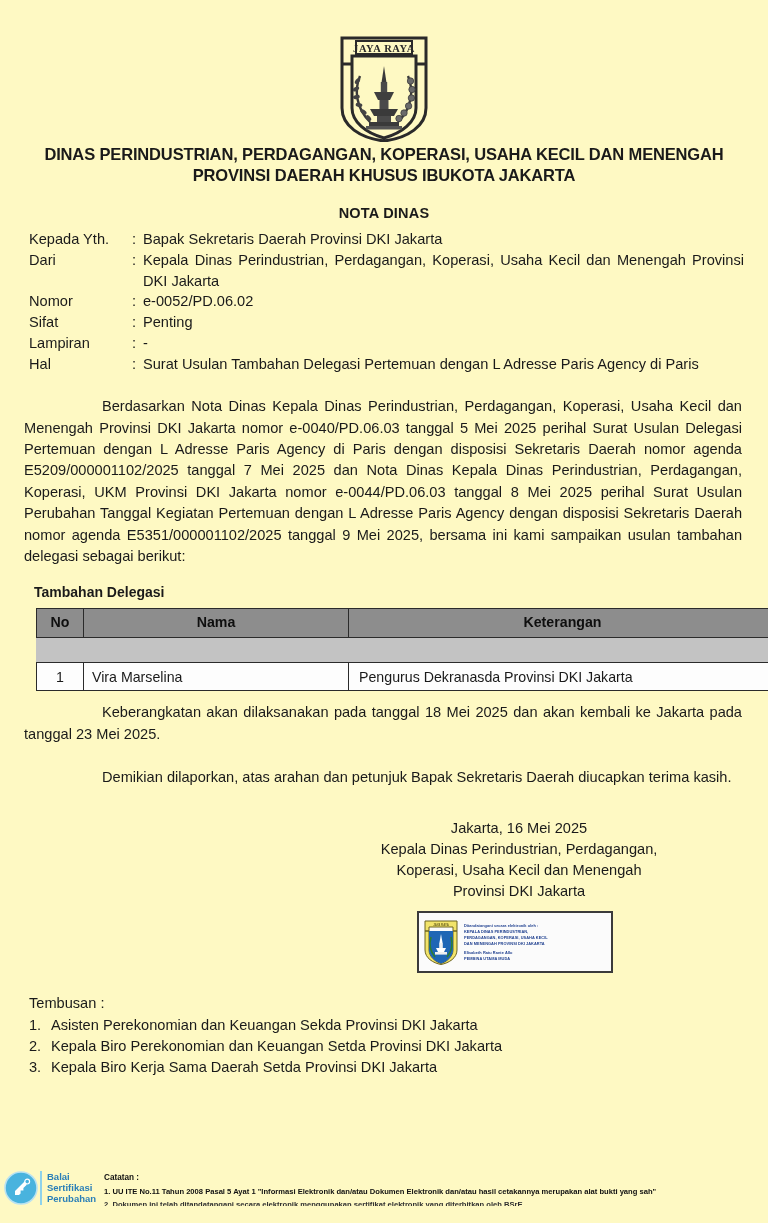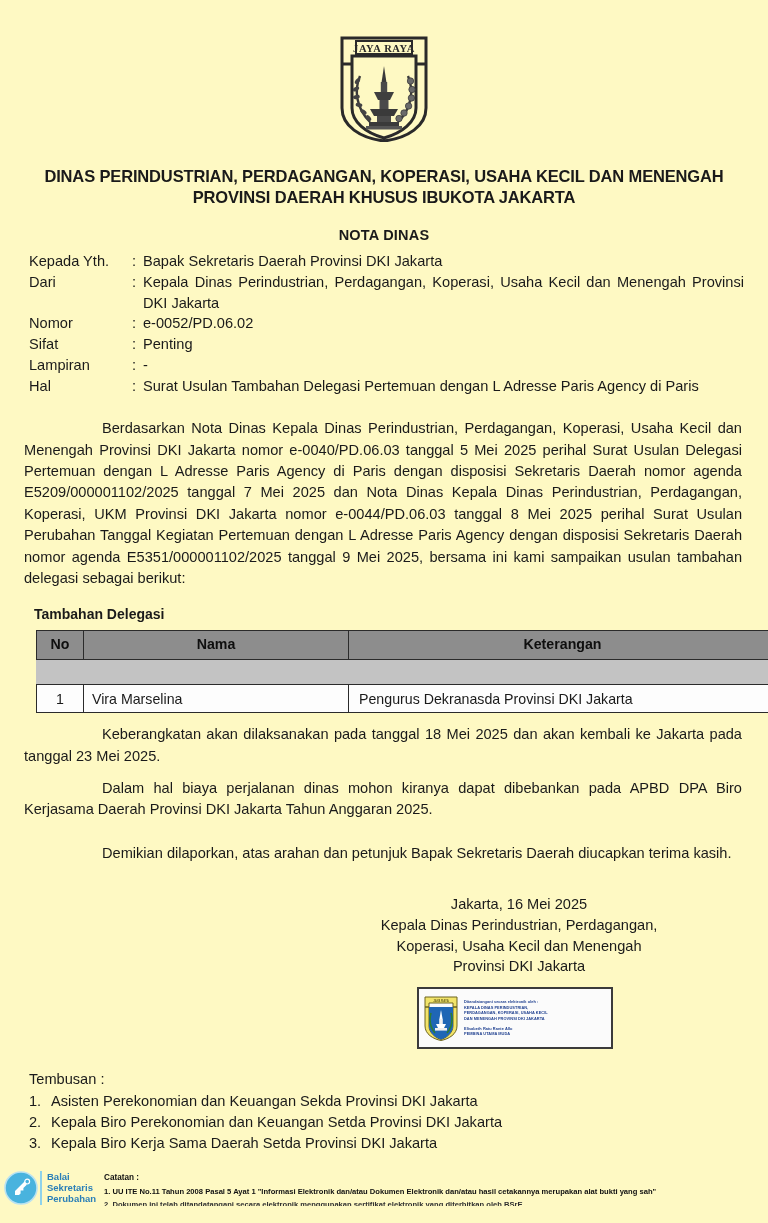--- a/index.html
+++ b/index.html
@@ -38,21 +38,21 @@
   }
   .crest { width: 96px; height: 108px; display: block; }
 
   
   .org-title {
     text-align: center;
     font-weight: bold;
     font-size: 16.5px;
     line-height: 1.28;
     letter-spacing: -0.15px;
-    margin-top: 24px;
+    margin-top: 2px;
     padding: 0 2px;
   }
   .org-title .l2 { display: block; }
   .doc-type {
     text-align: center;
     font-weight: bold;
     font-size: 14.5px;
     margin-top: 19px;
     letter-spacing: .2px;
   }
@@ -312,21 +312,20 @@
         </tr>
         <tr>
           <td class="col-no">1</td>
           <td class="col-nama">Vira Marselina</td>
           <td class="col-ket">Pengurus Dekranasda Provinsi DKI Jakarta</td>
         </tr>
       </tbody>
     </table>
 
     <div class="para tight">Keberangkatan akan dilaksanakan pada tanggal 18 Mei 2025 dan akan kembali ke Jakarta pada tanggal 23 Mei 2025.</div>
-    <div class="para tight">Dalam hal biaya perjalanan dinas mohon kiranya dapat dibebankan pada APBD DPA Biro Kerjasama Daerah Provinsi DKI  Jakarta Tahun Anggaran 2025.</div>
     <div class="para loose">Demikian dilaporkan, atas arahan dan petunjuk Bapak Sekretaris Daerah diucapkan terima kasih.</div>
 
     <div class="sign">
       <div>Jakarta, 16 Mei 2025</div>
       <div>Kepala Dinas Perindustrian, Perdagangan,</div>
       <div>Koperasi, Usaha Kecil dan Menengah</div>
       <div>Provinsi DKI Jakarta</div>
     </div>
 
     <div class="stamp-wrap">
@@ -376,21 +375,21 @@
     <div class="bsre">
       <svg class="bsre-mark" viewBox="0 0 34 34">
         <circle cx="17" cy="17" r="16" fill="#49b3de"></circle>
         <circle cx="17" cy="17" r="16" fill="none" stroke="#b9e2f2" stroke-width="1.6"></circle>
         <path d="M22.5 8.5 L11 20 L11 24 L15 24 L16.6 22.4 L16.6 19.6 L19.4 19.6 L19.4 17 L22.5 13.9 Z" fill="#ffffff"></path>
         <circle cx="23.2" cy="10.6" r="2.4" fill="#49b3de" stroke="#ffffff" stroke-width="1.2"></circle>
       </svg>
       <div class="bsre-bar"></div>
       <div class="bsre-words">
         <div>Balai</div>
-        <div>Sekretaris</div>
+        <div>Sertifikasi</div>
         <div>Perubahan</div>
       </div>
     </div>
     <div class="note">
       <div class="ntitle">Catatan :</div>
       <div>1. UU ITE No.11 Tahun 2008 Pasal 5 Ayat 1 "Informasi Elektronik dan/atau Dokumen Elektronik dan/atau hasil cetakannya merupakan alat bukti yang sah"</div>
       <div class="nclip">2. Dokumen ini telah ditandatangani secara elektronik menggunakan sertifikat elektronik yang diterbitkan oleh BSrE</div>
     </div>
   </div>
 </div>

